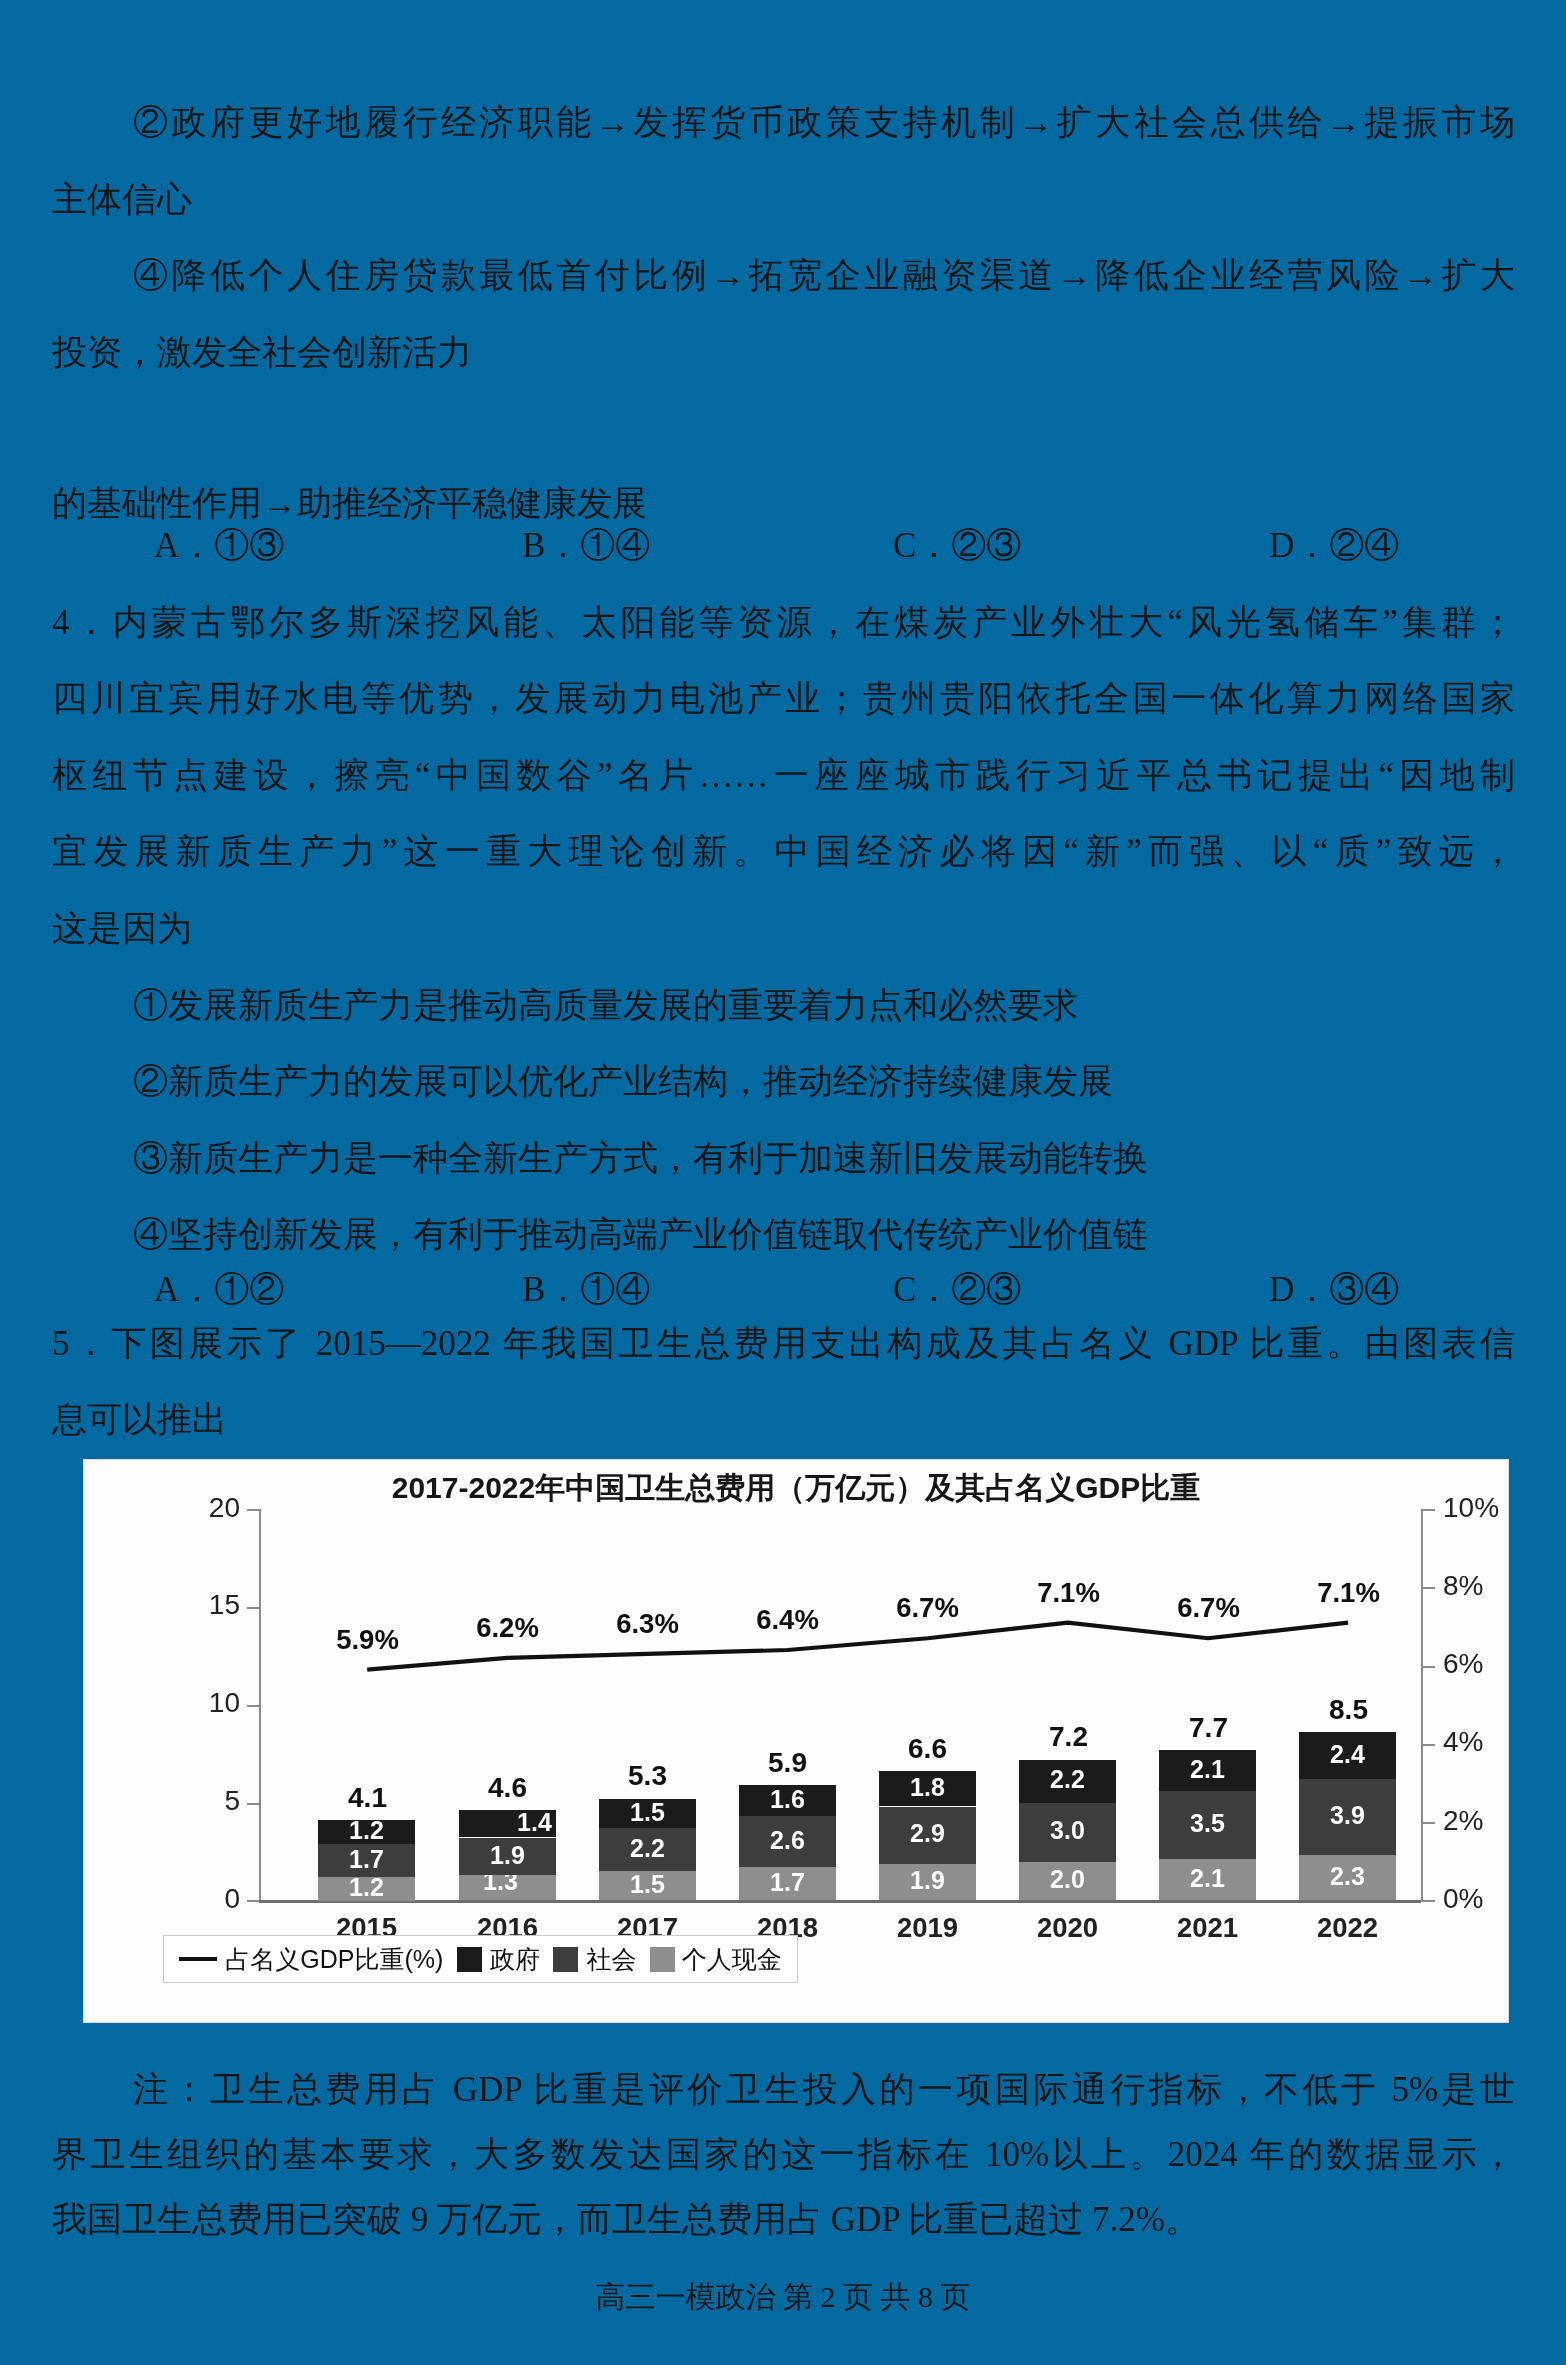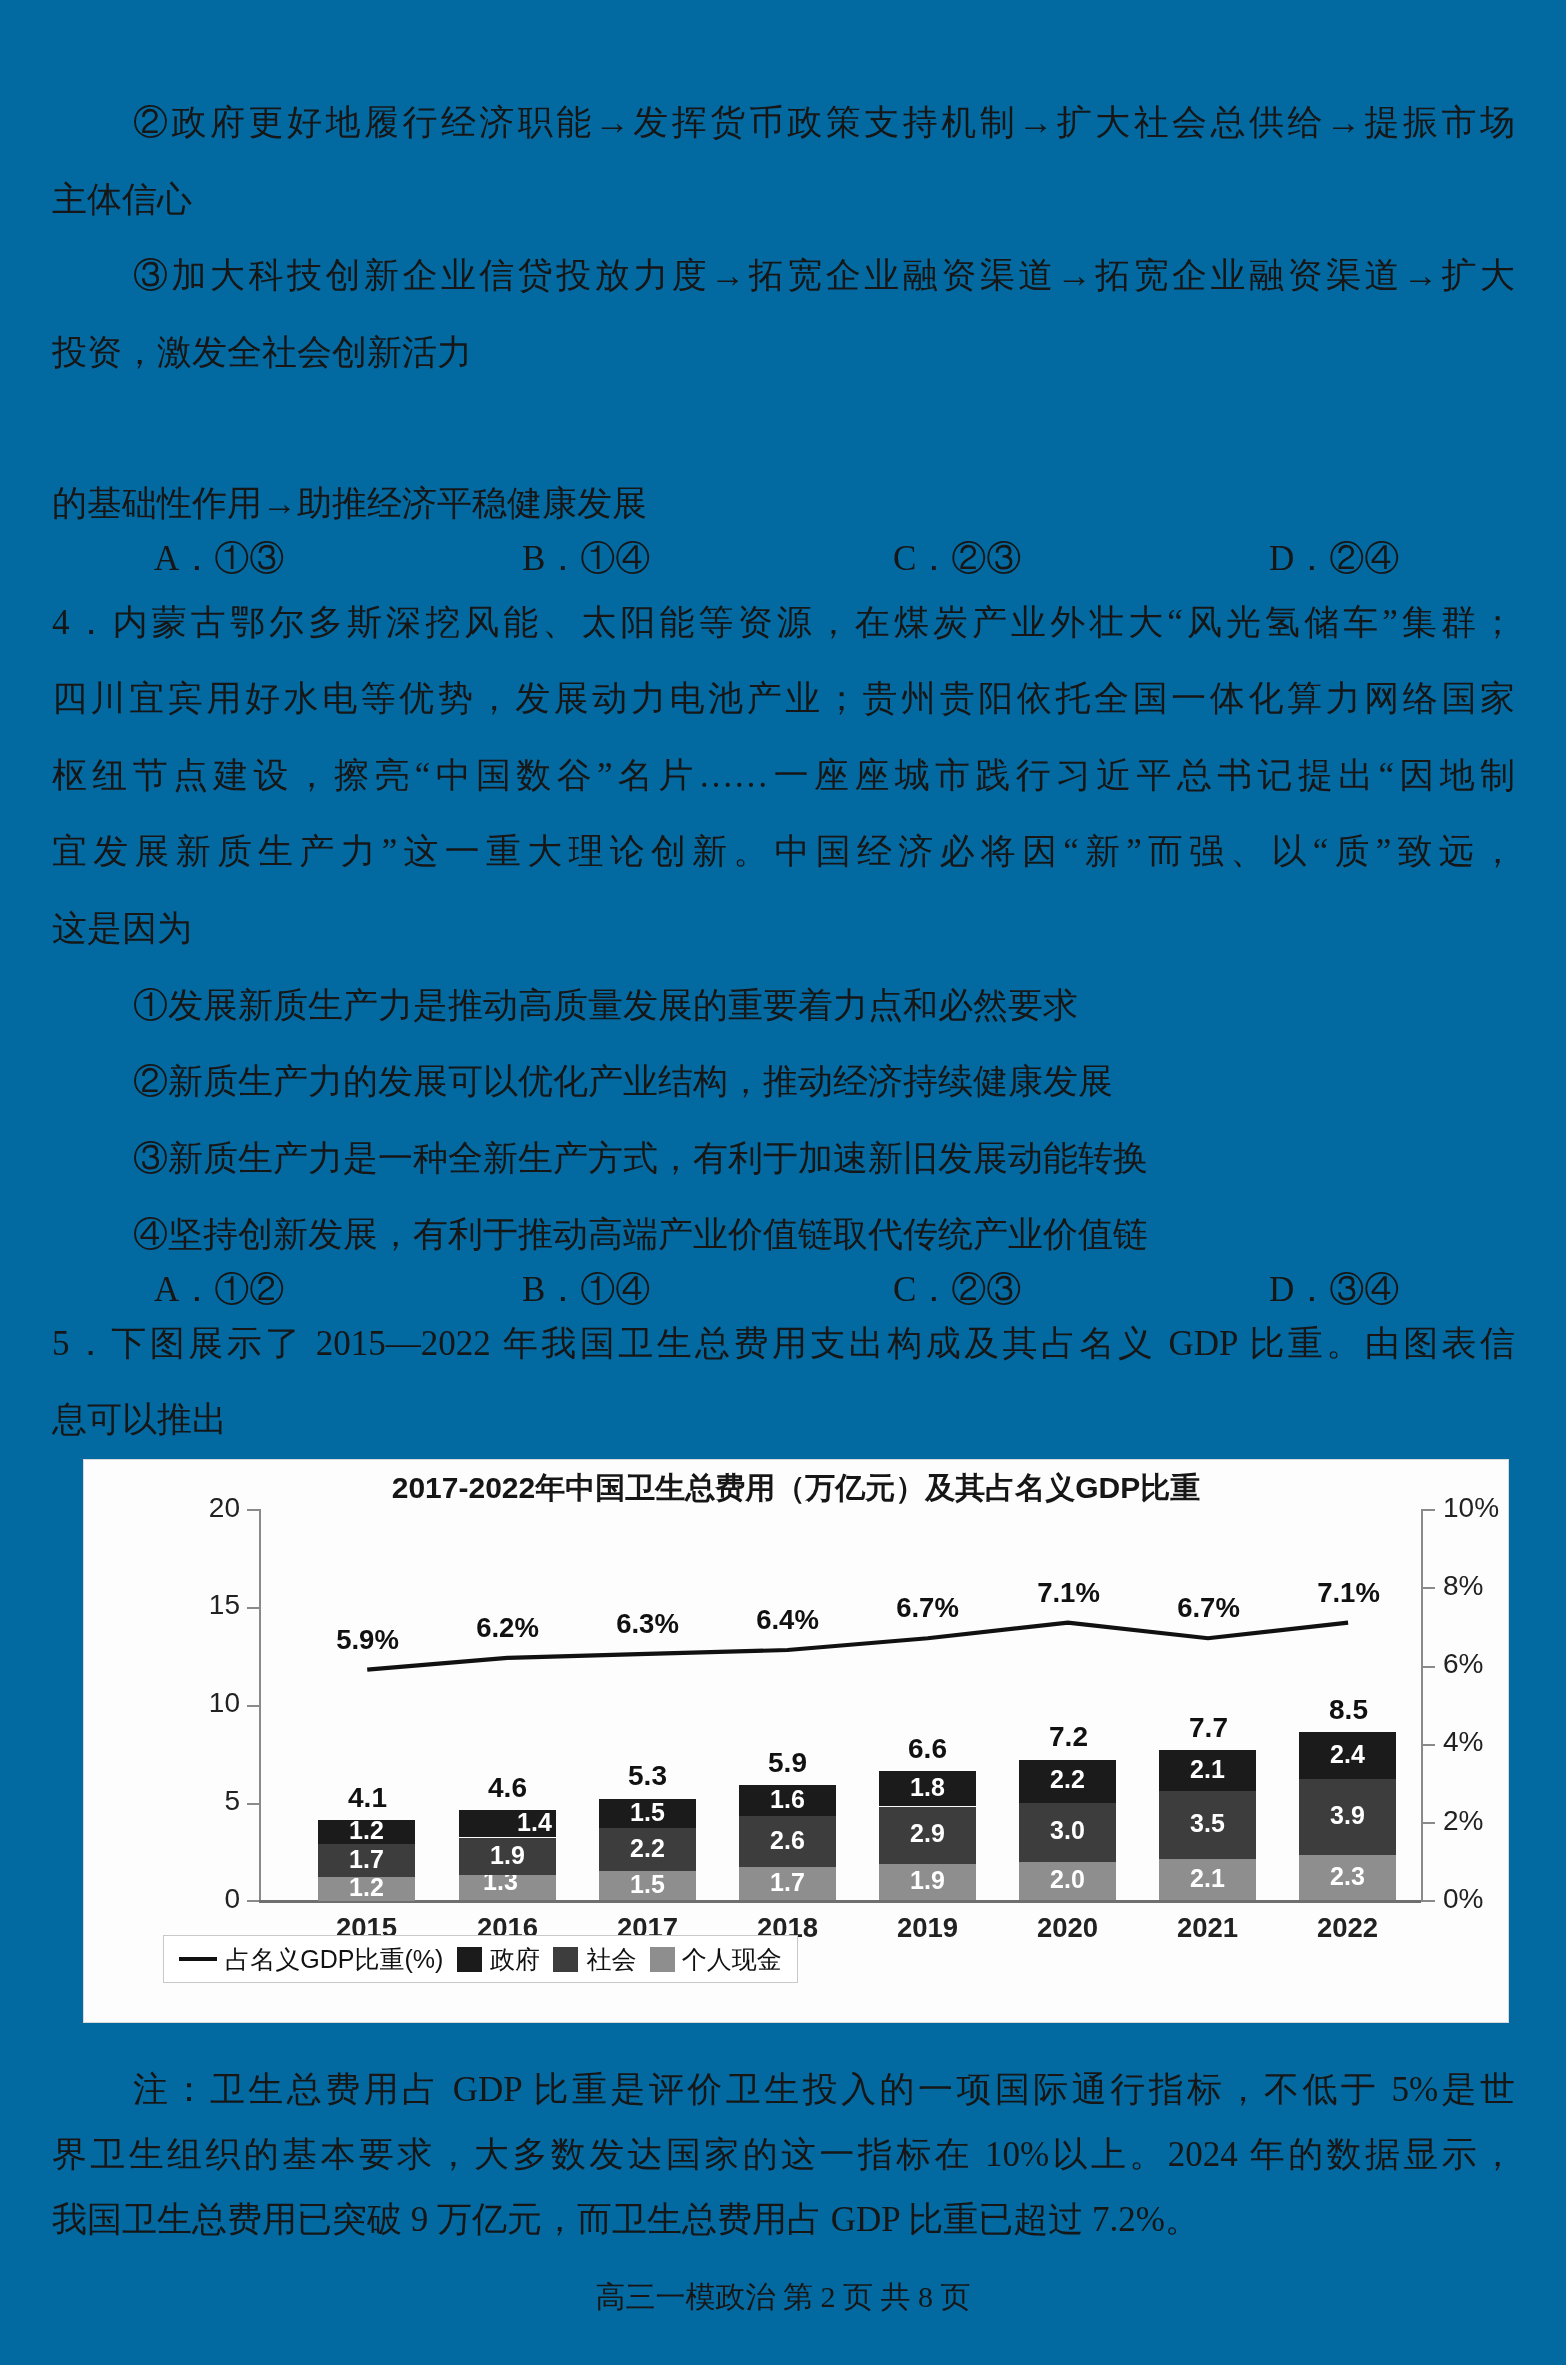--- a/index.html
+++ b/index.html
@@ -23,25 +23,25 @@
           border:0.8px solid #c9c9c9;background:#ffffff;padding:6.7px 15px;font-size:25px;color:#111;}
   .footer{position:absolute;left:0;width:1566px;text-align:center;font-size:30px;color:#161616;}
 </style>
 </head>
 <body>
 
 <div id="page">
 
   <div class="ln fill" style="left:133px;top:100px;width:1382px;">②政府更好地履行经济职能→发挥货币政策支持机制→扩大社会总供给→提振市场</div>
   <div class="ln" style="left:52px;top:177px;">主体信心</div>
-  <div class="ln fill" style="left:133px;top:253px;width:1382px;">③加大科技创新企业信贷投放力度→拓宽企业融资渠道→拓宽企业融资渠道→扩大</div>
+  <div class="ln fill" style="left:133px;top:253px;width:1382px;">④降低个人住房贷款最低首付比例→拓宽企业融资渠道→降低企业经营风险→扩大</div>
   <div class="ln" style="left:52px;top:330px;">投资，激发全社会创新活力</div>
   <div class="ln" style="left:52px;top:481px;">的基础性作用→助推经济平稳健康发展</div>
 
-  <div class="optrow" style="top:535px;">
+  <div class="optrow" style="top:522px;">
     <span class="opt" style="left:154px;">A．①③</span>
     <span class="opt" style="left:522px;">B．①④</span>
     <span class="opt" style="left:893px;">C．②③</span>
     <span class="opt" style="left:1269px;">D．②④</span>
   </div>
 
   <div class="ln fill" style="left:52px;top:600px;width:1463px;">4．内蒙古鄂尔多斯深挖风能、太阳能等资源，在煤炭产业外壮大“风光氢储车”集群；</div>
   <div class="ln fill" style="left:52px;top:676px;width:1463px;">四川宜宾用好水电等优势，发展动力电池产业；贵州贵阳依托全国一体化算力网络国家</div>
   <div class="ln fill" style="left:52px;top:753px;width:1463px;">枢纽节点建设，擦亮“中国数谷”名片……一座座城市践行习近平总书记提出“因地制</div>
   <div class="ln fill" style="left:52px;top:829px;width:1463px;">宜发展新质生产力”这一重大理论创新。中国经济必将因“新”而强、以“质”致远，</div>

